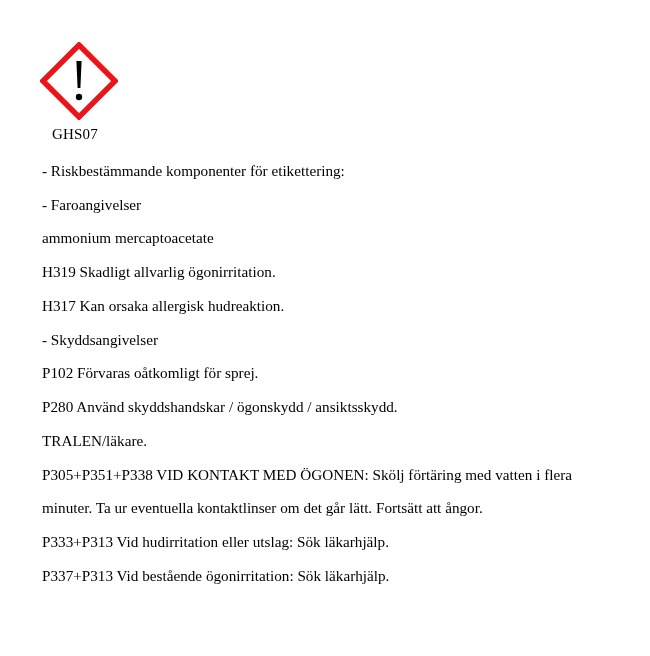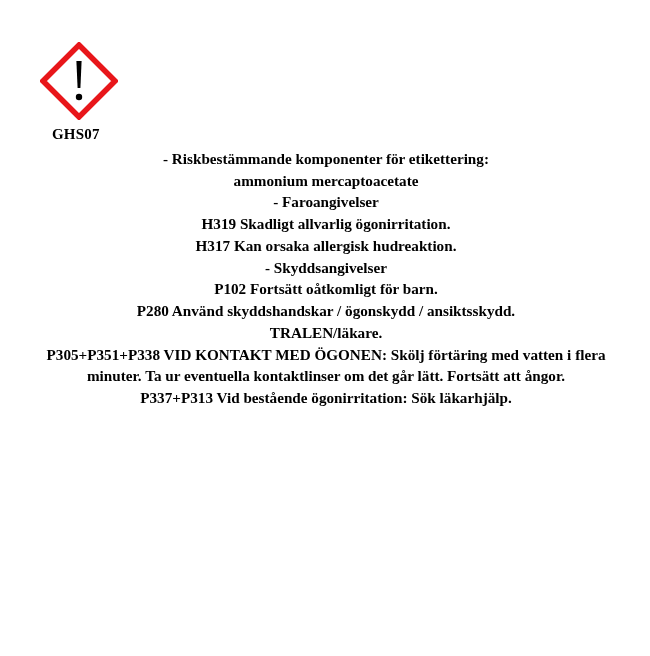--- a/index.html
+++ b/index.html
@@ -12,21 +12,20 @@
     background: #ffffff;
     font-family: "Liberation Serif", serif;
     color: #000000;
     overflow: hidden;
   }
   .page {
     position: relative;
     width: 650px;
     height: 656px;
     box-sizing: border-box;
-    font-weight: bold;
   }
   .pictogram-block {
     position: absolute;
     left: 30px;
     top: 42px;
     width: 160px;
   }
   .ghs-symbol {
     width: 78px;
     height: 78px;
@@ -45,50 +44,50 @@
   }
   .text-block {
     position: absolute;
     left: 30px;
     top: 148px;
     width: 592px;
     font-size: 15.2px;
     line-height: 1.43;
   }
   .line {
-    margin: 0;
+    margin: 12px;
     padding: 0;
     white-space: normal;
-    text-align: center;
   }
 </style>
 </head>
 <body>
 
 <div class="page">
 
   <div class="pictogram-block">
     <div class="ghs-symbol">
       <svg width="78" height="78" viewBox="0 0 78 78" xmlns="http://www.w3.org/2000/svg">
         <polygon points="39,3 75,39 39,75 3,39" fill="#ffffff" stroke="#e8161a" stroke-width="5.5" stroke-linejoin="miter"></polygon>
         <path d="M36.4 19 L41.6 19 L40.4 46 L37.6 46 Z" fill="#000000"></path>
         <circle cx="39" cy="55" r="3.2" fill="#000000"></circle>
       </svg>
     </div>
     <div class="ghs-code">GHS07</div>
   </div>
 
   <div class="text-block">
     <p class="line">- Riskbestämmande komponenter för etikettering:</p>
+    <p class="line">- Faroangivelser</p>
     <p class="line">ammonium mercaptoacetate</p>
-    <p class="line">- Faroangivelser</p>
     <p class="line">H319 Skadligt allvarlig ögonirritation.</p>
     <p class="line">H317 Kan orsaka allergisk hudreaktion.</p>
     <p class="line">- Skyddsangivelser</p>
-    <p class="line">P102 Fortsätt oåtkomligt för barn.</p>
+    <p class="line">P102 Förvaras oåtkomligt för sprej.</p>
     <p class="line">P280 Använd skyddshandskar / ögonskydd / ansiktsskydd.</p>
     <p class="line">TRALEN/läkare.</p>
     <p class="line">P305+P351+P338 VID KONTAKT MED ÖGONEN: Skölj förtäring med vatten i flera</p>
     <p class="line">minuter. Ta ur eventuella kontaktlinser om det går lätt. Fortsätt att ångor.</p>
+    <p class="line">P333+P313 Vid hudirritation eller utslag: Sök läkarhjälp.</p>
     <p class="line">P337+P313 Vid bestående ögonirritation: Sök läkarhjälp.</p>
   </div>
 
 </div>
 
 </body></html>

